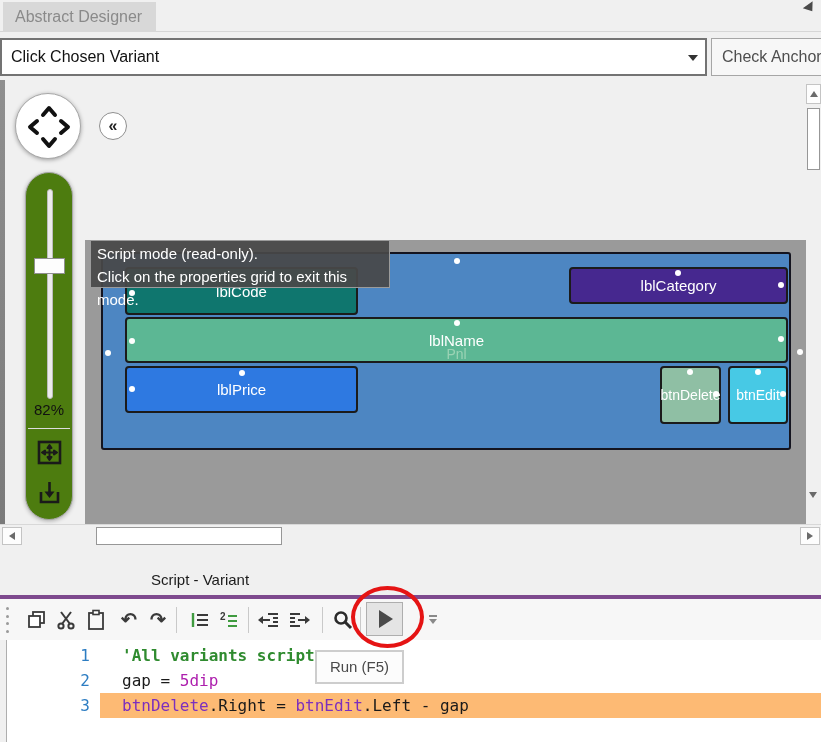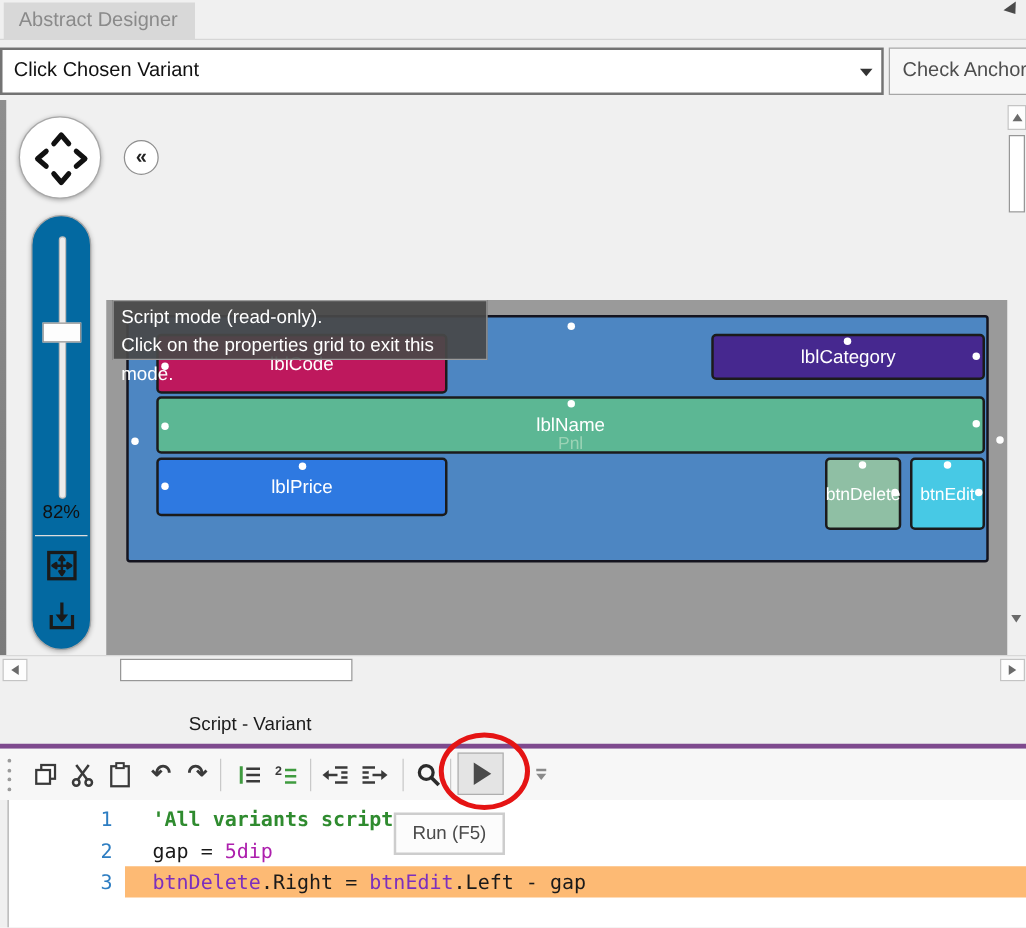--- a/index.html
+++ b/index.html
@@ -25,21 +25,21 @@
   
   .designer { left:0; top:80px; width:821px; height:444px; background:#f0f0f0; }
   .left-strip { left:0; top:0; width:5px; height:444px; background:linear-gradient(#8f8f8f,#7a7a7a); }
 
   .nav-circle { left:15px; top:13px; width:66px; height:66px; border-radius:50%; background:#fff;
                 border:1px solid #a8a8a8; box-shadow:0 1px 4px rgba(0,0,0,.35); }
   .collapse-btn { left:99px; top:32px; width:28px; height:28px; border-radius:50%; background:#fff;
                   border:1px solid #8f8f8f; text-align:center; font-size:16px; font-weight:bold;
                   line-height:26px; color:#222; }
 
-  .slider-panel { left:25px; top:92px; width:48px; height:348px; background:#0369a1; border:1px solid #a8a8a8;
+  .slider-panel { left:25px; top:92px; width:48px; height:348px; background:#4d7c0f; border:1px solid #a8a8a8;
                   border-radius:24px; box-shadow:0 1px 4px rgba(0,0,0,.3); }
   .slider-track { left:21px; top:16px; width:6px; height:210px; background:#ececec; border:1px solid #bdbdbd; border-radius:3px; }
   .slider-thumb { left:8px; top:85px; width:31px; height:16px; background:#fdfdfd; border:1px solid #8f8f8f; }
   .zoom-label { left:0; top:228px; width:46px; text-align:center; font-size:15px; color:#111; }
   .slider-sep { left:2px; top:255px; width:42px; border-top:1px solid #ddd; }
   .fit-btn { left:10px; top:266px; width:27px; height:27px; }
   .import-btn { left:10px; top:306px; width:27px; height:27px; }
 
   
   .canvas { left:85px; top:160px; width:721px; height:284px; background:#9a9a9a; overflow:hidden; }
@@ -170,21 +170,21 @@
         <path d="M5 13 L5 23 L22 23 L22 13" fill="none" stroke="#1a1a1a" stroke-width="2.6"></path>
         <line x1="13.5" y1="3" x2="13.5" y2="13" stroke="#1a1a1a" stroke-width="2.6"></line>
         <path d="M13.5 19 L8.5 12.5 L18.5 12.5 Z" fill="#1a1a1a"></path>
       </svg>
     </div>
   </div>
 
   <div class="abs canvas">
     <div class="abs blue-panel"></div>
 
-    <div class="abs view v-lblCode" style="background:#be185d">
+    <div class="abs view v-lblCode" style="background:#0f766e">
       <span>lblCode</span>
     </div>
     <div class="abs view v-lblCategory" style="background:#46288f">
       <span>lblCategory</span>
     </div>
     <div class="abs view v-lblPrice" style="background:#2e79e1">
       <span>lblPrice</span>
     </div>
     <div class="abs view v-lblName" style="background:#5cb794">
       <span>lblName</span>

